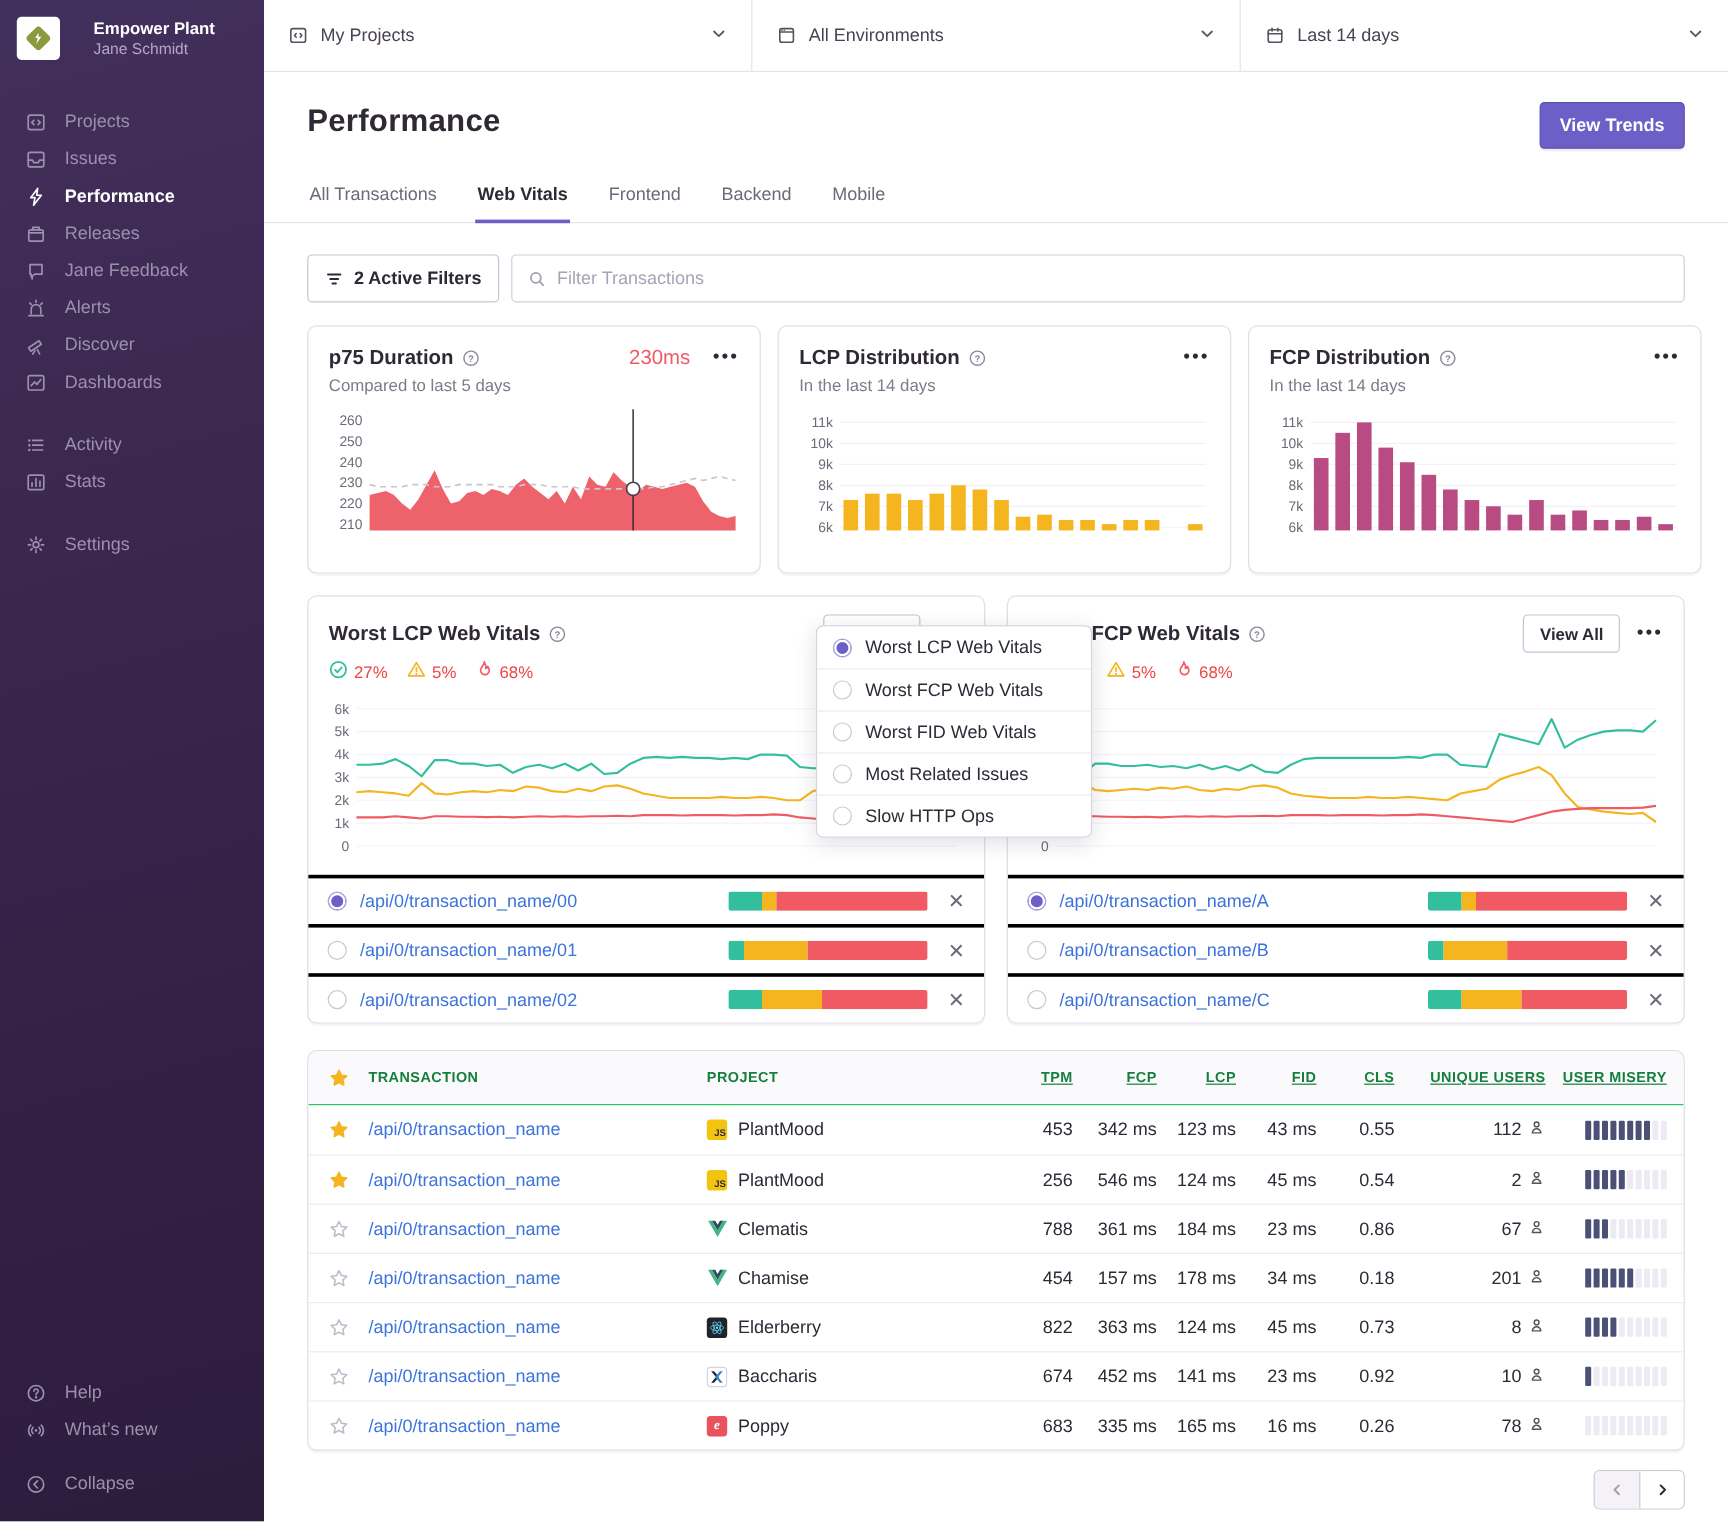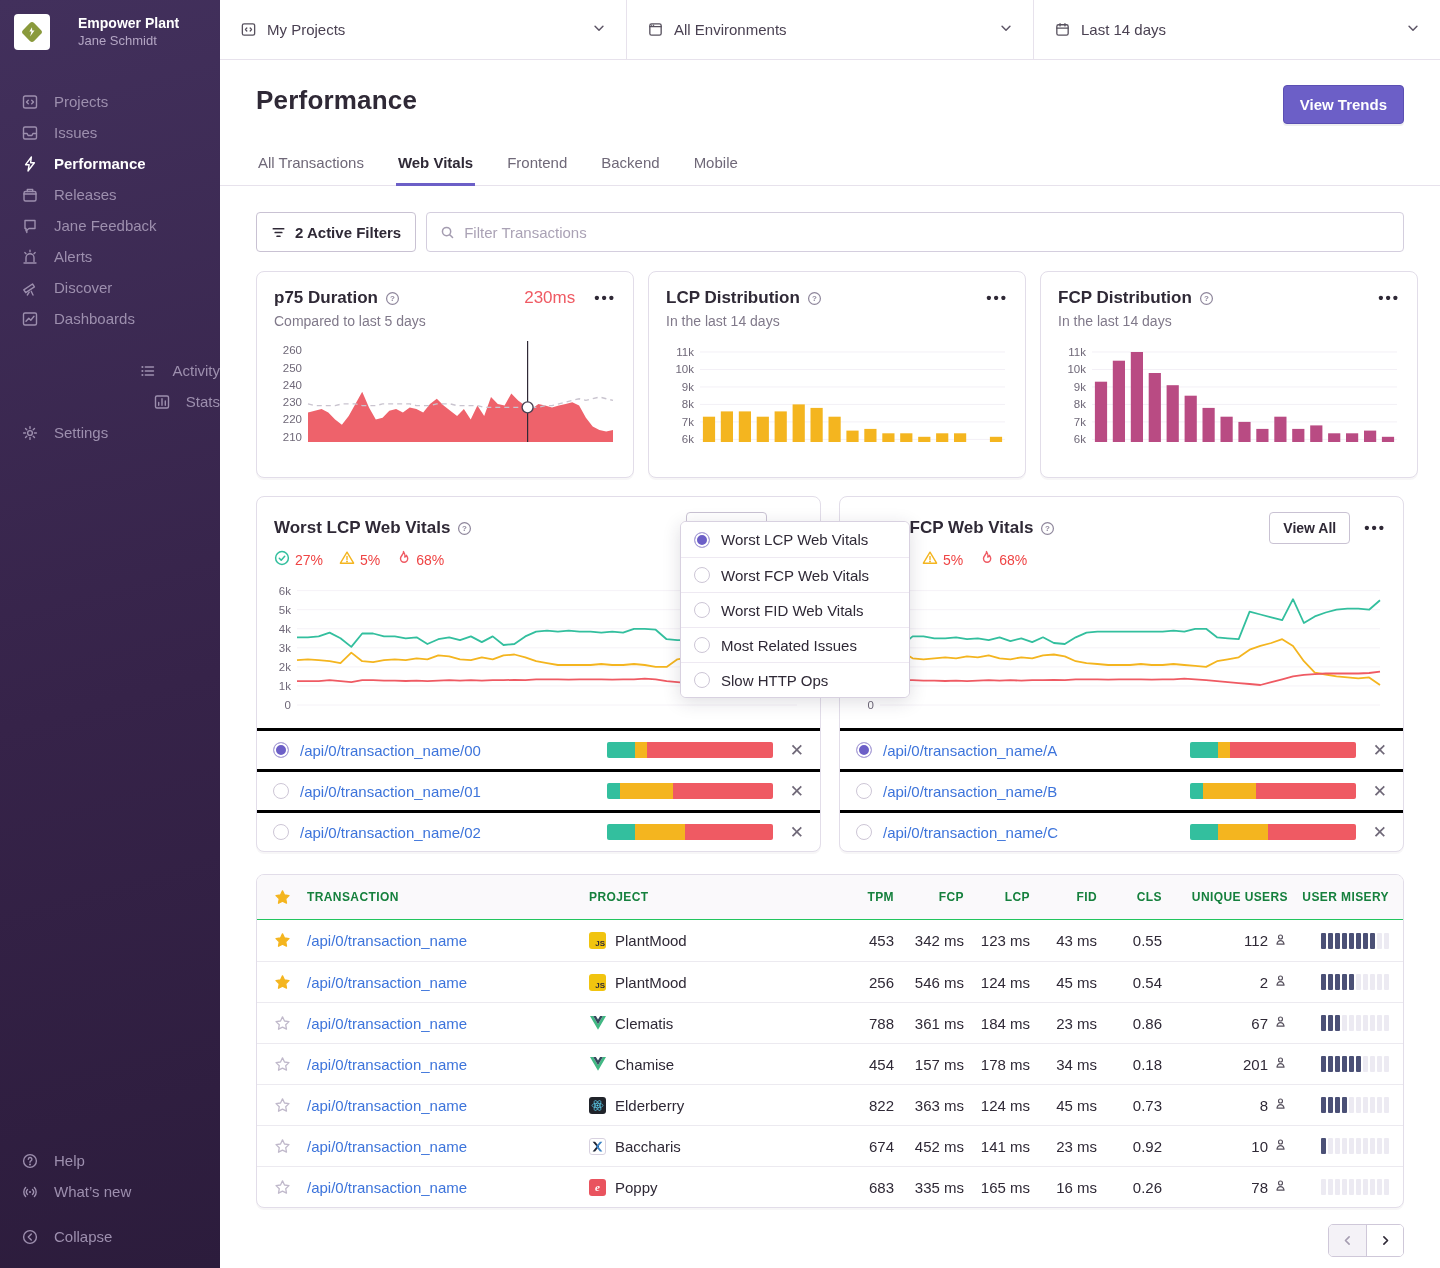--- a/index.html
+++ b/index.html
@@ -11,22 +11,22 @@
   .sidebar { width:220px; flex-shrink:0; background:linear-gradient(165deg,#42305c 0%,#362349 55%,#2c1c3c 100%); color:#9d8fae; display:flex; flex-direction:column; padding-bottom:16px; }
   .org-header { display:flex; align-items:center; gap:28px; padding:14px 14px 10px 14px; }
   .org-logo { width:36px; height:36px; background:#fff; border-radius:4px; display:flex; align-items:center; justify-content:center; flex-shrink:0; }
   .org-name { color:#fff; font-weight:bold; font-size:14px; line-height:1.25; }
   .org-user { color:#b4a6c4; font-size:13px; line-height:1.25; }
   .nav { display:flex; flex-direction:column; }
   .nav-item { display:flex; align-items:center; gap:15px; height:31px; padding-left:21px; font-size:15px; cursor:pointer; }
   .nav-item .ni { width:18px; height:18px; display:flex; align-items:center; justify-content:center; }
   .nav-item.active { color:#fff; font-weight:bold; }
   .nav-main { margin-top:26px; }
-  .nav-secondary { margin-top:21px;align-items:flex-end; }
-  .nav-settings { }
+  .nav-secondary { margin-top:21px; }
+  .nav-settings { margin-top:21px; }
   .sidebar-footer { margin-top:auto; display:flex; flex-direction:column; }
   .sidebar-footer .gap { height:14px; }
 
   
   .main { flex:1; display:flex; flex-direction:column; min-width:0; }
   .topbar { height:60px; border-bottom:1px solid #e7e2ec; display:flex; align-items:stretch; flex-shrink:0; }
   .tb-select { flex:1; display:flex; align-items:center; gap:10px; padding:0 20px; color:#4a4152; cursor:pointer; }
   .tb-select + .tb-select { border-left:1px solid #e7e2ec; }
   .tb-select .chev { margin-left:auto; color:#5d5566; }
   .tb-label { font-size:15px; }
@@ -86,21 +86,21 @@
 
   
   .table-card { margin-top:22px; overflow:hidden; }
   .trow { display:grid; grid-template-columns:50px 282px 233px 72px 70px 66px 67px 65px 126px 1fr; align-items:center; padding-right:14px; }
   .thead { background:#faf9fb; height:45px; border-bottom:1px solid #22c55e; color:#15803d; font-size:12px; font-weight:bold; letter-spacing:.4px; }
   .tbody-row { height:41px; font-size:15px; }
   .tbody-row + .tbody-row { border-top:1px solid #eceaf0; }
   .cell-star { display:flex; justify-content:center; align-items:center; cursor:pointer; }
   .cell-proj { display:flex; align-items:center; gap:9px; }
   .num { text-align:right; color:#2f2936; }
-  .th-num { text-align:right; }
+  .th-num { text-align:right;text-decoration:underline; }
   .cell-users { display:flex; justify-content:flex-end; align-items:center; gap:5px; color:#2f2936; }
   .cell-users .picon { color:#57515e; }
   .cell-misery { display:flex; justify-content:flex-end; gap:2px; }
   .mbar { width:5px; height:16px; background:#eceaf2; border-radius:1px; }
   .mbar.f { background:#4b5076; }
   .proj-icon { width:17px; height:17px; border-radius:3px; display:flex; align-items:center; justify-content:center; flex-shrink:0; font-weight:bold; }
 
   .pagination { display:flex; justify-content:flex-end; margin-top:16px; }
   .pg { display:flex; border:1px solid #cfc8d9; border-radius:5px; overflow:hidden; }
   .pg-btn { width:37px; height:31px; display:flex; align-items:center; justify-content:center; background:#fff; cursor:pointer; color:#2f2936; }

